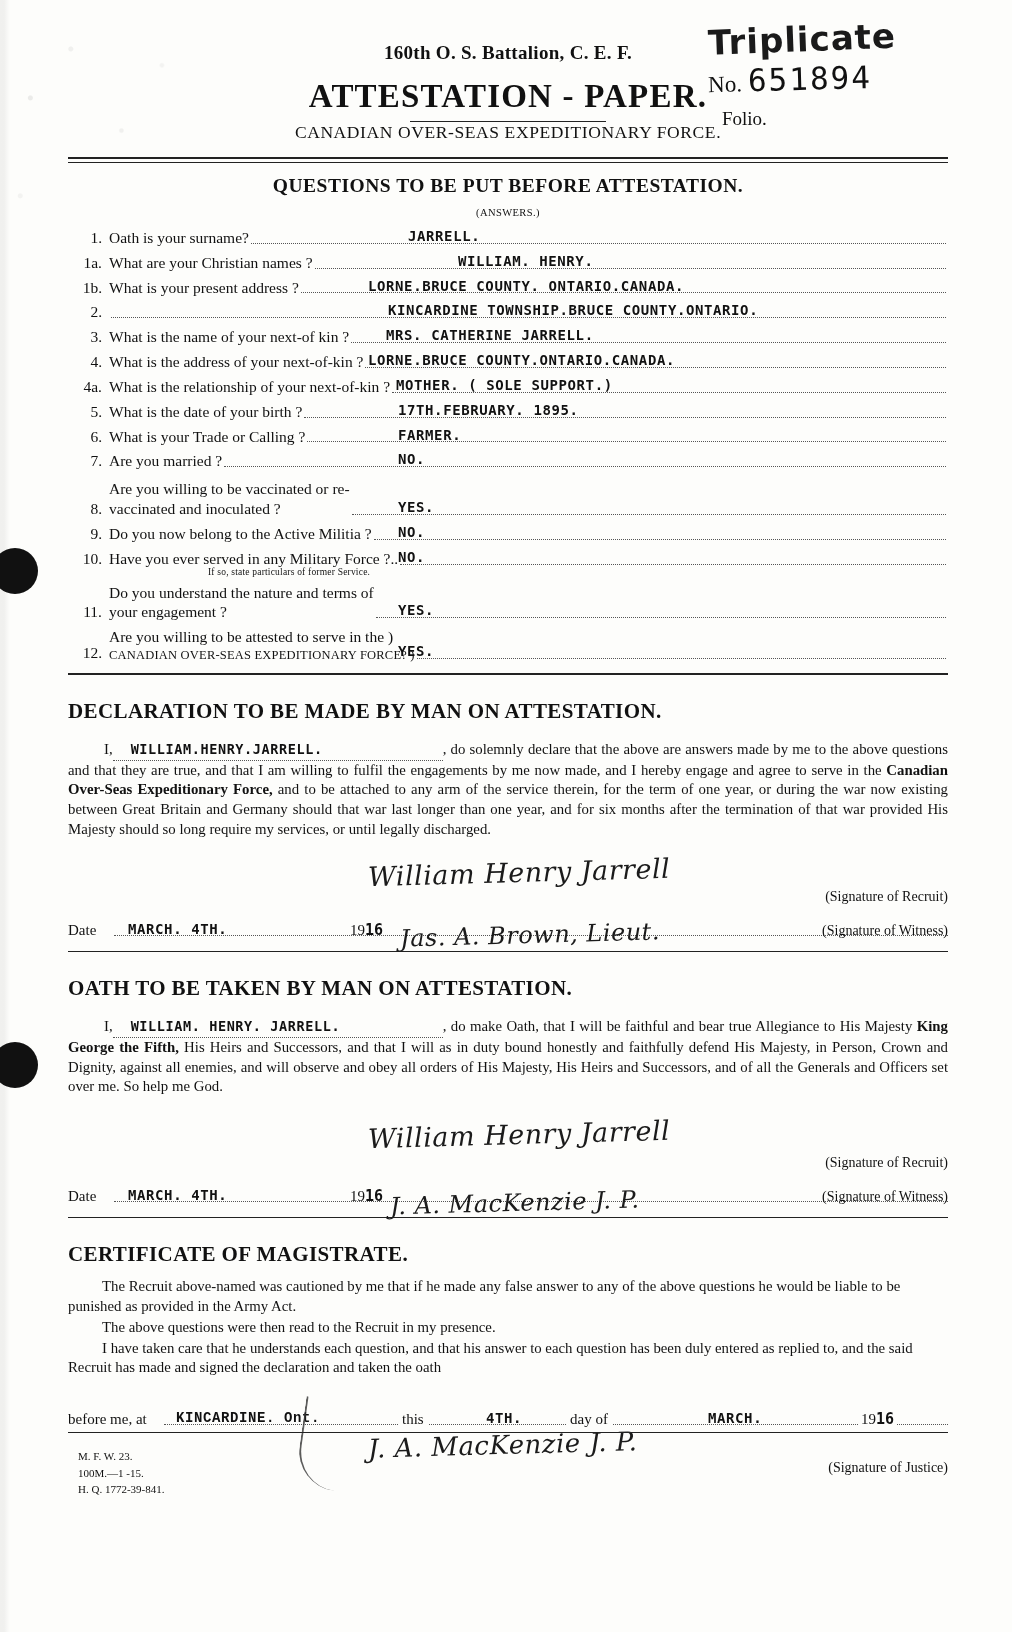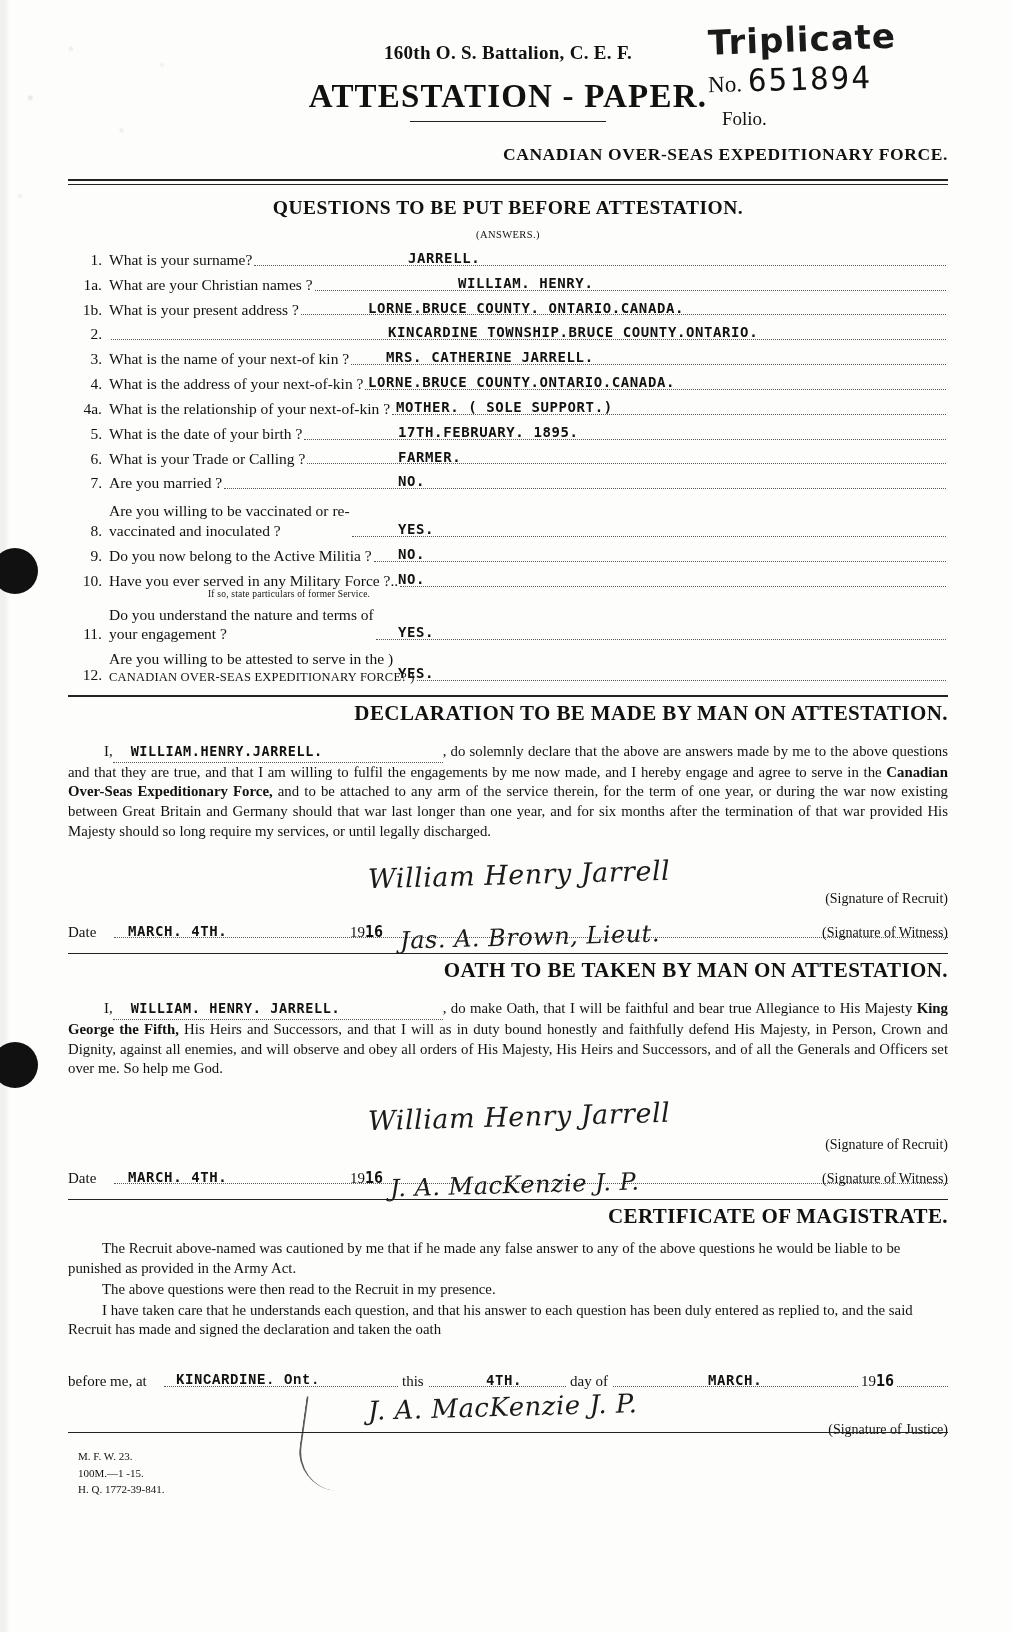--- a/index.html
+++ b/index.html
@@ -67,25 +67,24 @@
     letter-spacing: 1.2px;
     margin-top: 14px;
   }
   .hdr-rule {
     width: 196px;
     height: 1px;
     background: #222;
     margin: 6px auto 0 auto;
   }
   .hdr-sub {
-    text-align: right;
+    text-align: center;
     font-size: 17.5px;
-    font-weight: bold;
+    font-weight: normal;
     letter-spacing: .6px;
-    margin-top: 22px;
   }
   .stamp {
     position: absolute;
     right: -10px;
     top: 18px;
     width: 250px;
     text-align: left;
     font-family: "DejaVu Sans", sans-serif;
   }
   .stamp .trip {
@@ -178,25 +177,25 @@
     display: flex;
     flex-direction: column;
     align-items: flex-start;
   }
 
   .hrule { border-top: 1px solid #222; margin-top: 10px; }
   .hrule.thick { border-top: 2px solid #222; }
 
   
   .decl-title {
-    text-align: right;
+    text-align: left;
     font-size: 21px;
     font-weight: bold;
     letter-spacing: .4px;
-    margin-top: 4px;
+    margin-top: 24px;
   }
   .para {
     font-size: 14.8px;
     line-height: 1.33;
     text-align: justify;
     margin-top: 16px;
   }
   .para .lead { margin-left: 36px; }
   .fill-inline {
     display: inline-block;
@@ -345,21 +344,21 @@
 
     <div class="dblrule"></div>
 
     <div class="section-title">QUESTIONS TO BE PUT BEFORE ATTESTATION.</div>
     <div class="answers-note">(ANSWERS.)</div>
 
     <div class="qlist">
 
       <div class="qrow">
         <div class="qnum">1.</div>
-        <div class="qtext">What is your surname?</div>
+        <div class="qtext">Oath is your surname?</div>
         <div class="dots"></div>
         <div class="ans" style="left:340px">JARRELL.</div>
       </div>
 
       <div class="qrow">
         <div class="qnum">1a.</div>
         <div class="qtext">What are your Christian names ?</div>
         <div class="dots"></div>
         <div class="ans" style="left:390px">WILLIAM. HENRY.</div>
       </div>

